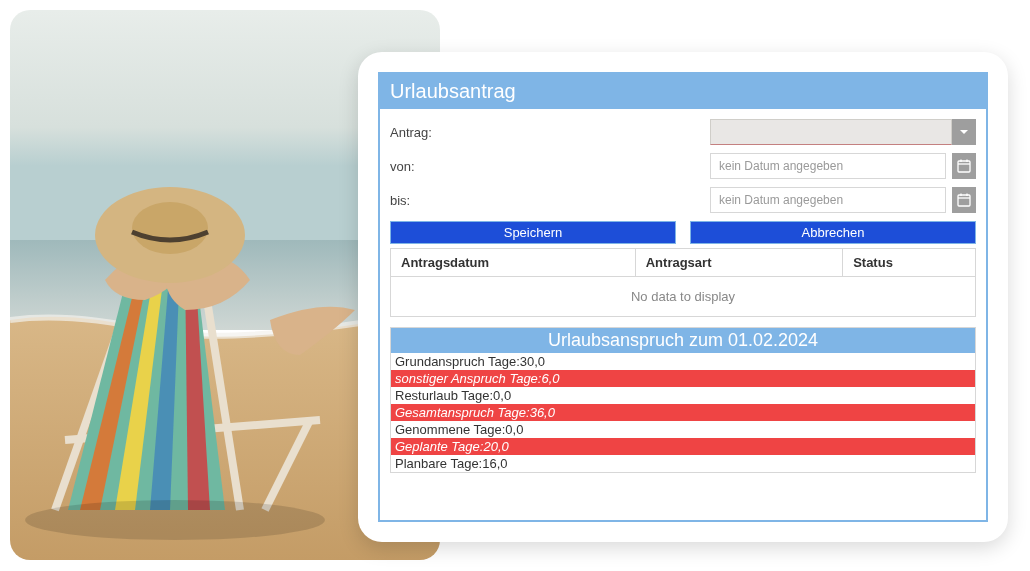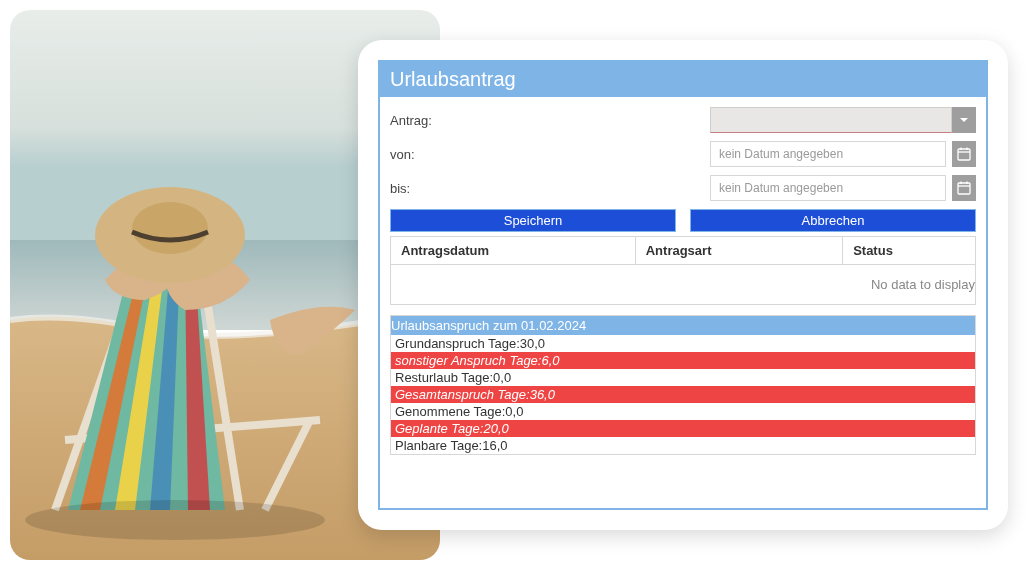--- a/index.html
+++ b/index.html
@@ -18,21 +18,21 @@
     width: 430px;
     height: 550px;
     border-radius: 20px;
     overflow: hidden;
   }
   .bg-image svg { width: 100%; height: 100%; display: block; }
 
   .panel {
     position: absolute;
     left: 358px;
-    top: 40px;
+    top: 52px;
     width: 650px;
     height: 490px;
     background: #fff;
     border-radius: 24px;
     box-shadow: 0 6px 20px rgba(0,0,0,0.15);
     padding: 20px;
   }
   .inner {
     border: 2px solid #7fb5e6;
     height: 100%;
@@ -131,30 +131,31 @@
     border-bottom: 1px solid #d7d7d7;
     padding: 6px 10px;
     font-size: 13px;
     font-weight: bold;
     color: #333;
   }
   .gh1 { flex: 1.2; }
   .gh2 { flex: 1; }
   .gh3 { flex: 0.6; border-right: none !important; }
   .grid-empty {
-    text-align: right;
+    text-align: center;
     padding: 12px 0;
     font-size: 13px;
     color: #888;
   }
 
   .summary-title {
     background: #7fb5e6;
     color: #fff;
-    font-size: 13px;
+    text-align: center;
+    font-size: 18px;
     padding: 2px 0;
     border: 1px solid #d7d7d7;
     border-bottom: none;
   }
   .summary {
     border-left: 1px solid #d7d7d7;
     border-right: 1px solid #d7d7d7;
     border-bottom: 1px solid #d7d7d7;
   }
   .srow {

